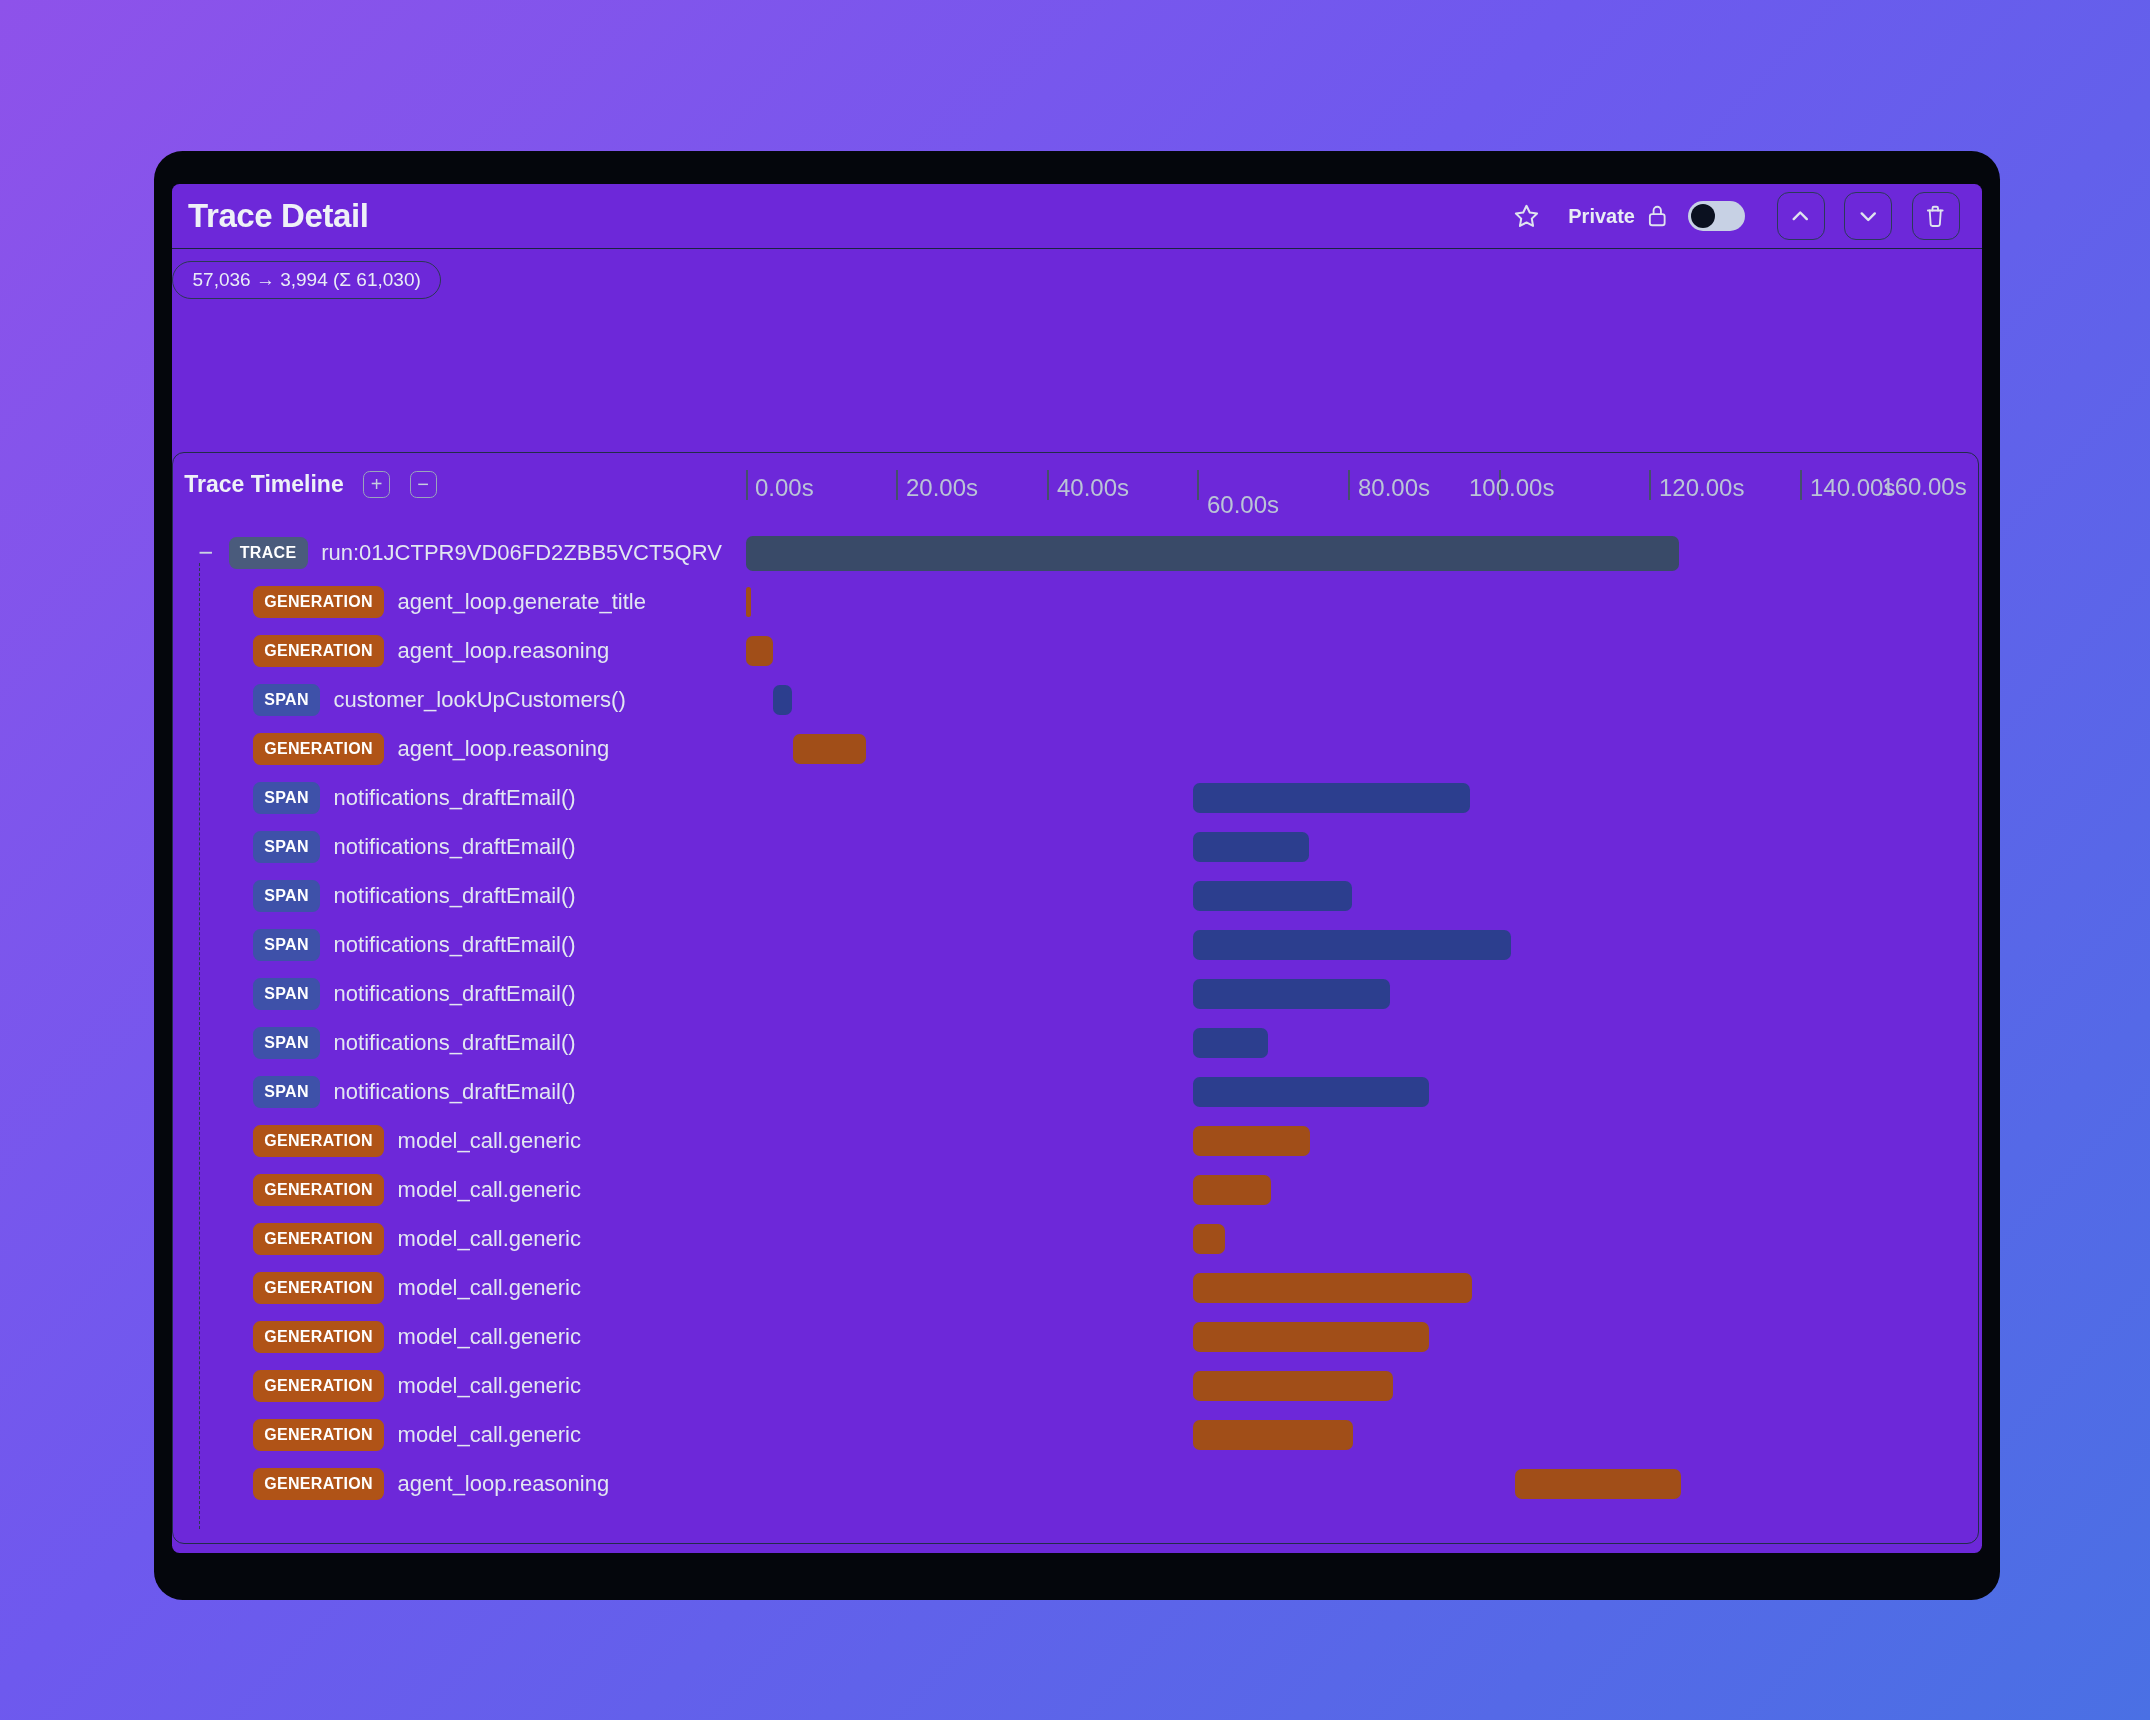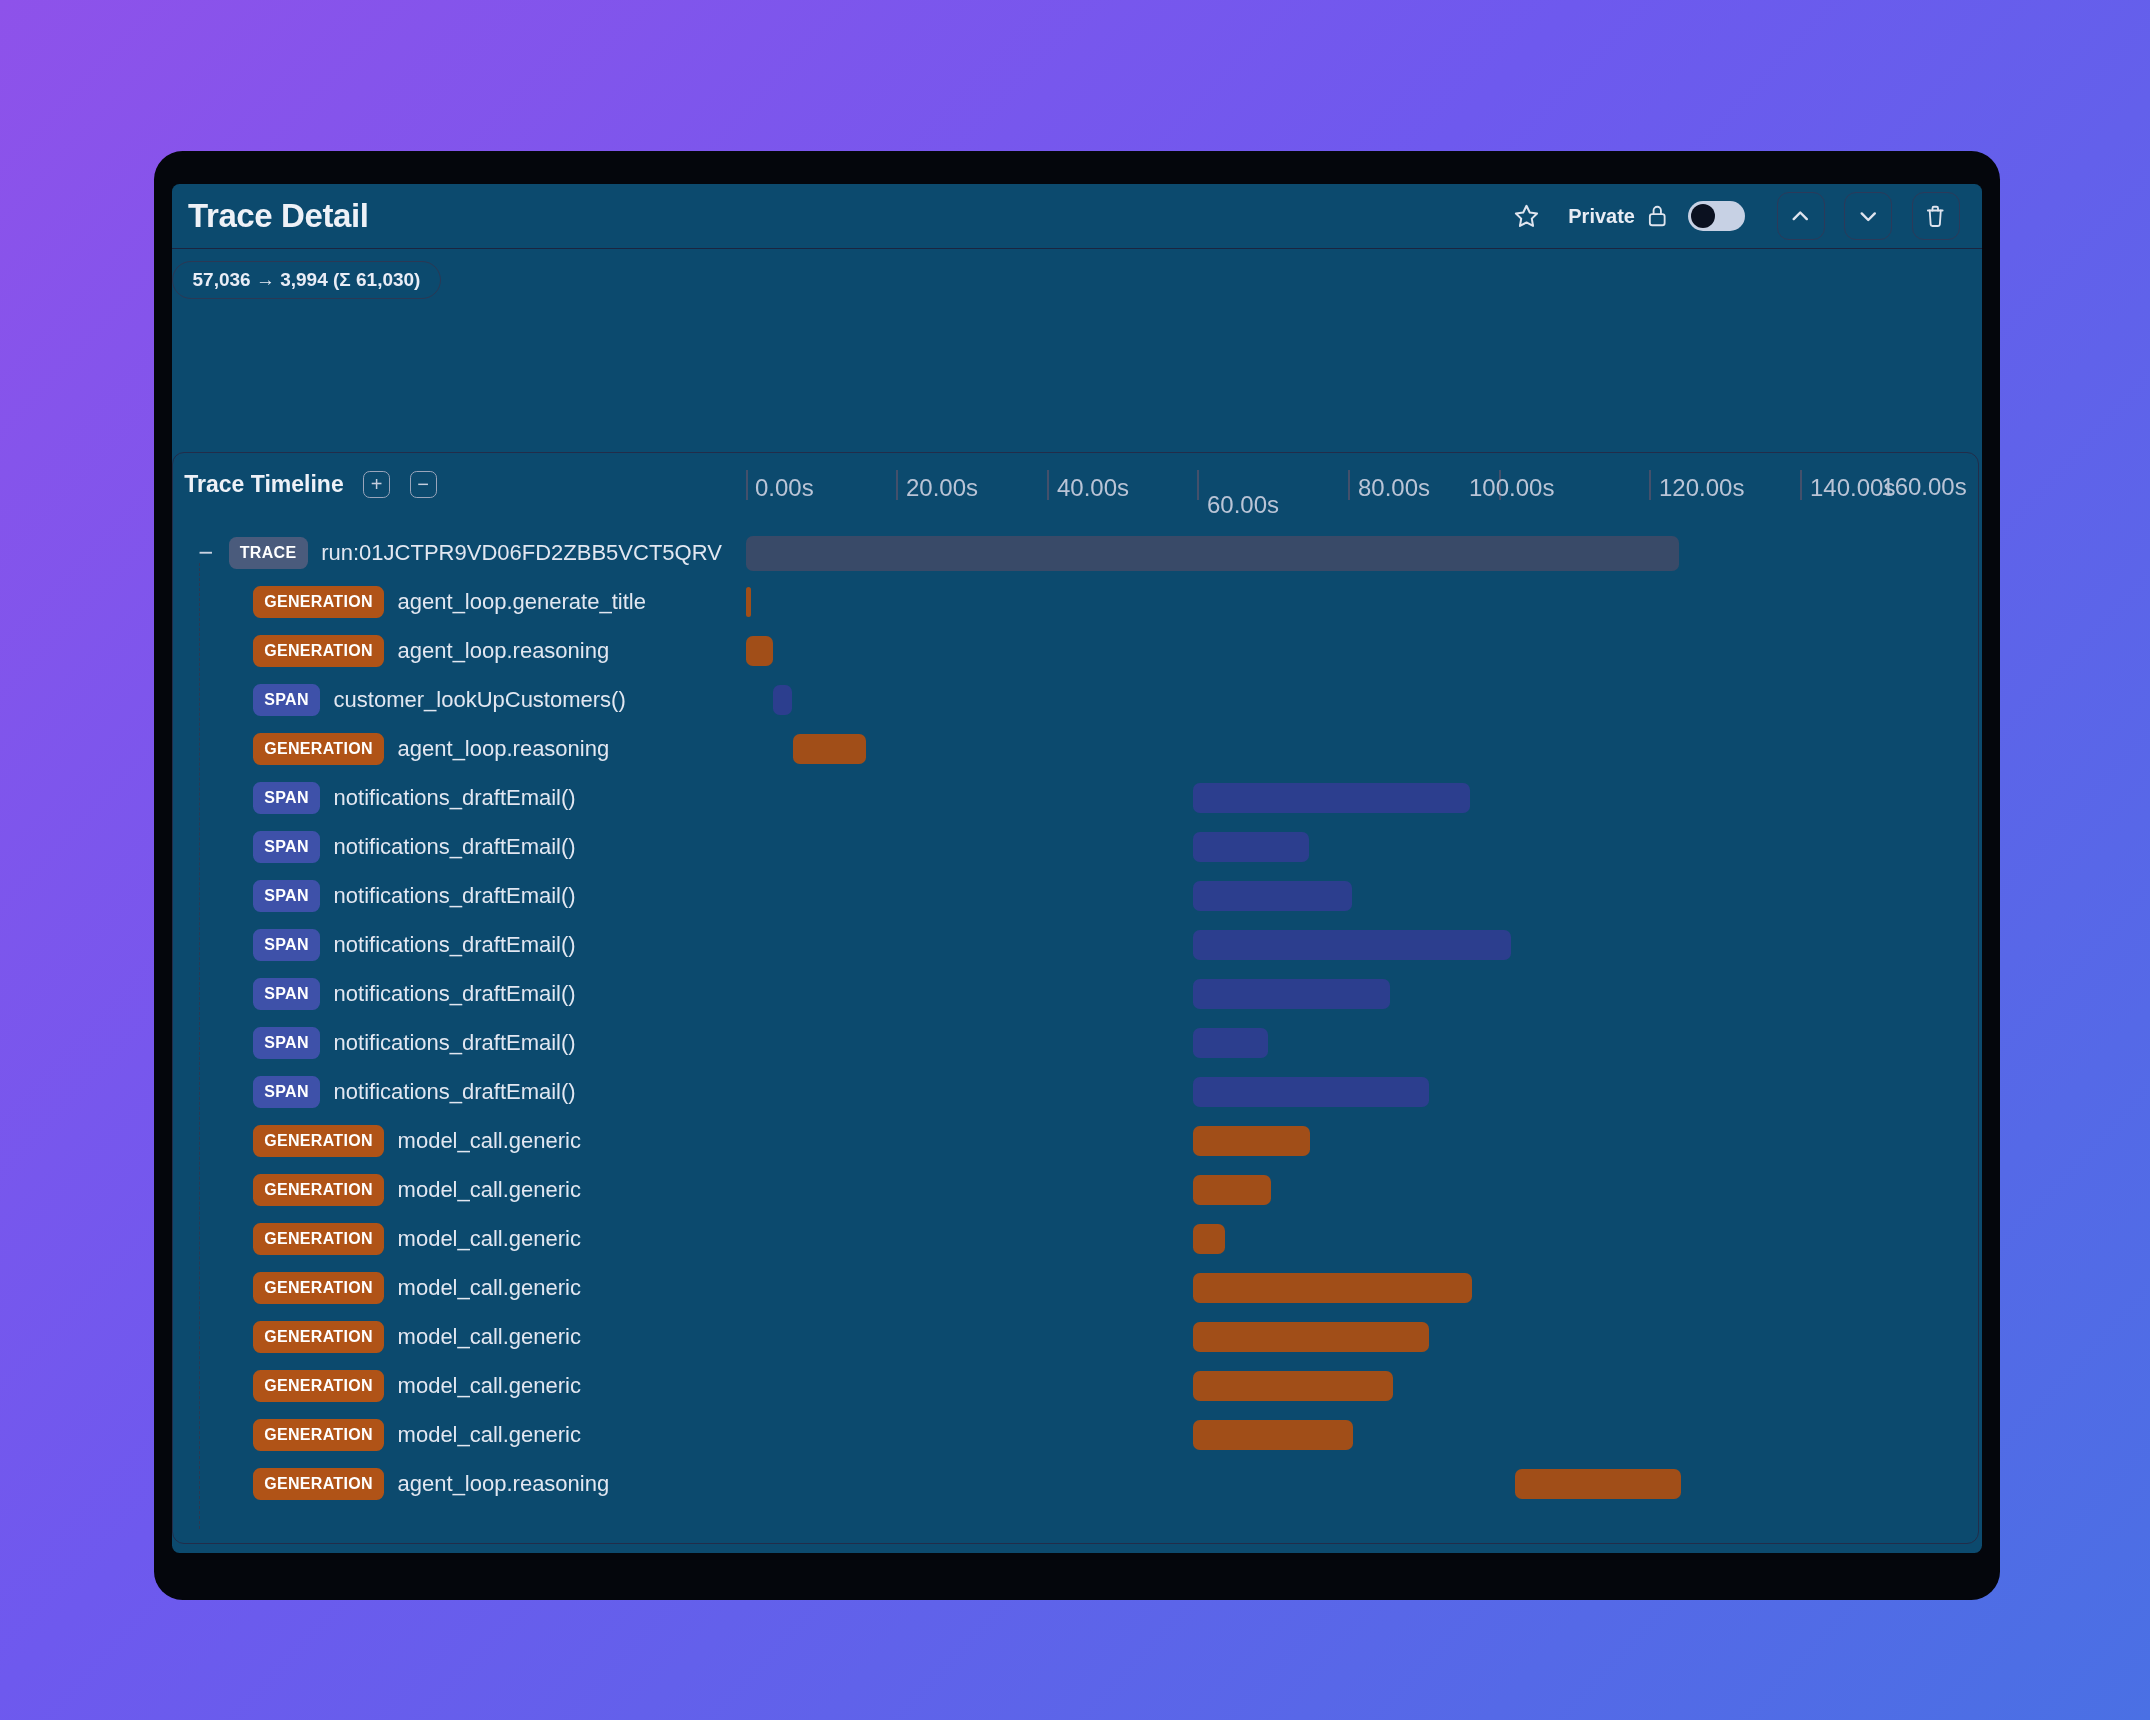--- a/index.html
+++ b/index.html
@@ -8,21 +8,21 @@
     font-family:"Liberation Sans","DejaVu Sans",sans-serif;
     background:linear-gradient(133deg,#8e52ea 0%,#6e59ee 42%,#4a70e4 100%);
     position:relative;
   }
   .window {
     position:absolute; left:154px; top:151px; width:1846px; height:1449px;
     background:#04060c; border-radius:28.6px;
   }
   .inner {
     position:absolute; left:18px; top:33px; width:1810px; height:1369px;
-    background:#0c4a6e; border-radius:7.5px;
+    background:#6d28d9; border-radius:7.5px;
   }
   
   .hdr {
     position:absolute; left:0; right:0; top:0; height:65px;
     display:flex; align-items:center; justify-content:space-between;
     padding:0 22.5px 0 16px; border-bottom:1.5px solid #1b2540;
   }
   .title { font-size:33px; font-weight:bold; color:#eef1f7; letter-spacing:-0.4px; }
   .controls { display:flex; align-items:center; }
   .icon-star { margin-right:28.6px; display:flex; }
@@ -36,21 +36,21 @@
   .sq-btn {
     width:48px; height:48px; border:1.5px solid #2b3a5a; border-radius:12px;
     display:flex; align-items:center; justify-content:center; margin-left:19.5px;
     background:transparent;
   }
   
   .pill {
     position:absolute; top:77px; left:0; height:38px;
     border:1.5px solid #2b3854; border-radius:19.5px;
     display:inline-flex; align-items:center; padding:0 19.5px;
-    font-weight:bold; font-size:19px; color:#e9edf6; white-space:nowrap;
+    font-weight:normal; font-size:19px; color:#e9edf6; white-space:nowrap;
   }
   
   .tags {
     position:absolute; top:130px; left:0; right:10.5px; height:44px;
     border:1.5px solid #222d4a; border-radius:10.5px;
     display:flex; align-items:center; padding-left:19.5px;
     font-size:19px; font-weight:600; color:#dde3ef;
   }
   
   .tabs-row {

